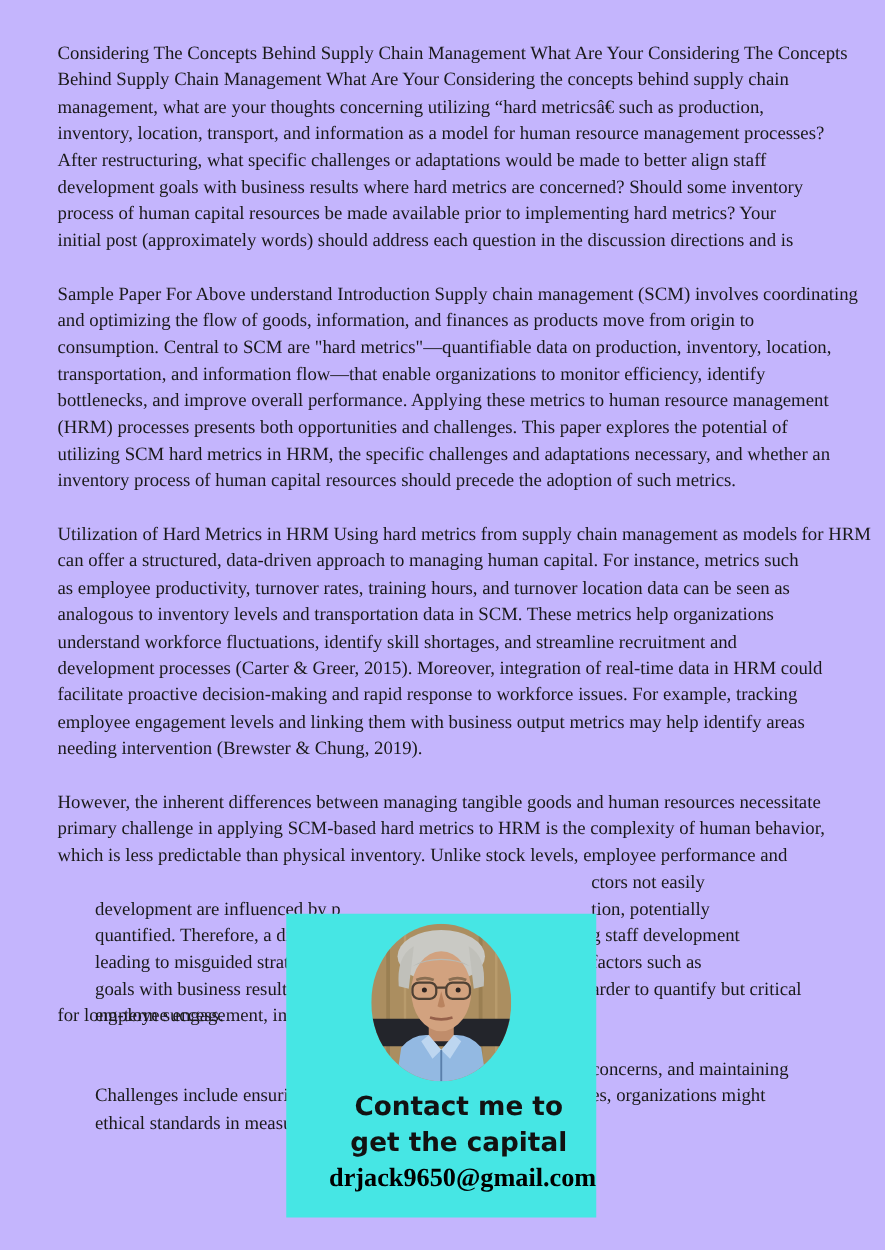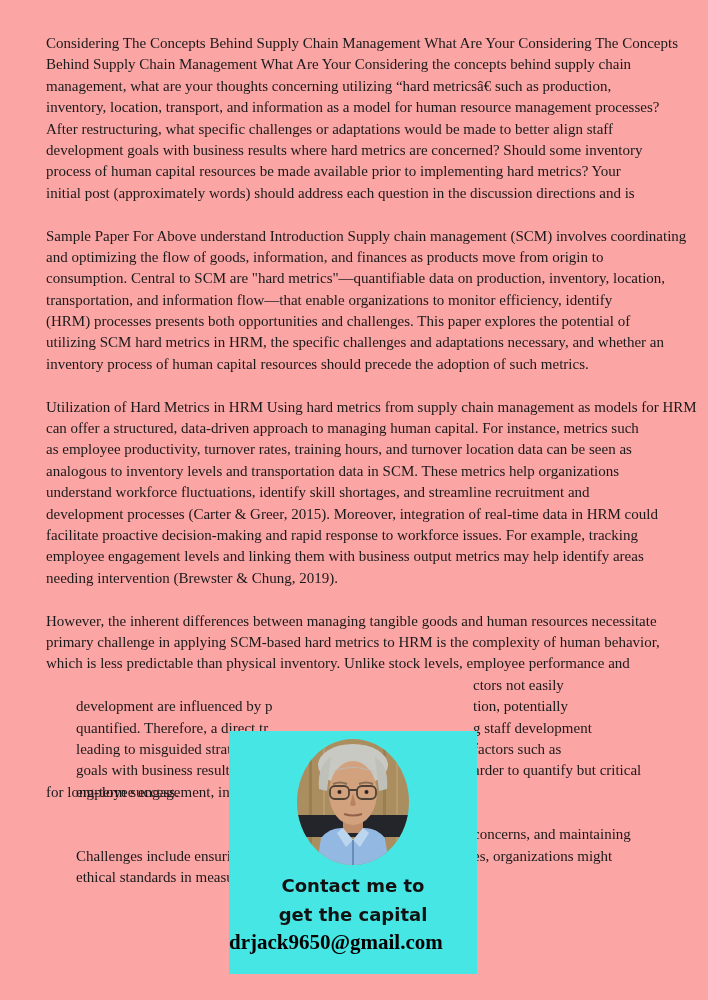--- a/index.html
+++ b/index.html
@@ -1,19 +1,19 @@
 <!DOCTYPE html>
 <html><head>
 <meta charset="utf-8">
 <style>
   html,body{margin:0;padding:0;background:#ffffff;}
   .page{
     position:relative;
     width:708px;height:1000px;
-    background:#fca5a5;
+    background:#c4b5fd;
     overflow:hidden;
     font-family:"Liberation Serif","DejaVu Serif",serif;
     font-size:15px;
     color:#1a1a1a;
   }
   .textblock{
     position:absolute;
     left:46px;top:33px;
     width:622px;
   }
@@ -36,32 +36,32 @@
     background:#46E6E4;
     z-index:5;
   }
   .photo{
     position:absolute;
     left:68px;top:8px;
     width:112px;height:126px;
   }
   .cta{
     position:absolute;
-    left:0;top:140px;width:100%;
+    left:14px;top:140px;width:100%;
     text-align:center;
     font-family:"DejaVu Sans","Liberation Sans",sans-serif;
     font-weight:700;
-    font-size:18px;
+    font-size:21px;
     line-height:29px;
     color:#121212;
   }
   .email{
     position:absolute;
     left:0;top:199px;width:100%;
-    text-align:left;
+    text-align:right;
     font-family:"Liberation Serif","DejaVu Serif",serif;
     font-weight:700;
     font-size:21px;
     color:#000000;
   }
 </style>
 </head>
 <body>
 
 <div class="page">
@@ -77,20 +77,21 @@
       <div class="line">development goals with business results where hard metrics are concerned? Should some inventory</div>
       <div class="line">process of human capital resources be made available prior to implementing hard metrics? Your</div>
       <div class="line">initial post (approximately words) should address each question in the discussion directions and is</div>
     </div>
 
     <div class="para">
       <div class="line">Sample Paper For Above understand Introduction Supply chain management (SCM) involves coordinating</div>
       <div class="line">and optimizing the flow of goods, information, and finances as products move from origin to</div>
       <div class="line">consumption. Central to SCM are "hard metrics"—quantifiable data on production, inventory, location,</div>
       <div class="line">transportation, and information flow—that enable organizations to monitor efficiency, identify</div>
+      <div class="line">bottlenecks, and improve overall performance. Applying these metrics to human resource management</div>
       <div class="line">(HRM) processes presents both opportunities and challenges. This paper explores the potential of</div>
       <div class="line">utilizing SCM hard metrics in HRM, the specific challenges and adaptations necessary, and whether an</div>
       <div class="line">inventory process of human capital resources should precede the adoption of such metrics.</div>
     </div>
 
     <div class="para">
       <div class="line">Utilization of Hard Metrics in HRM Using hard metrics from supply chain management as models for HRM</div>
       <div class="line">can offer a structured, data-driven approach to managing human capital. For instance, metrics such</div>
       <div class="line">as employee productivity, turnover rates, training hours, and turnover location data can be seen as</div>
       <div class="line">analogous to inventory levels and transportation data in SCM. These metrics help organizations</div>

